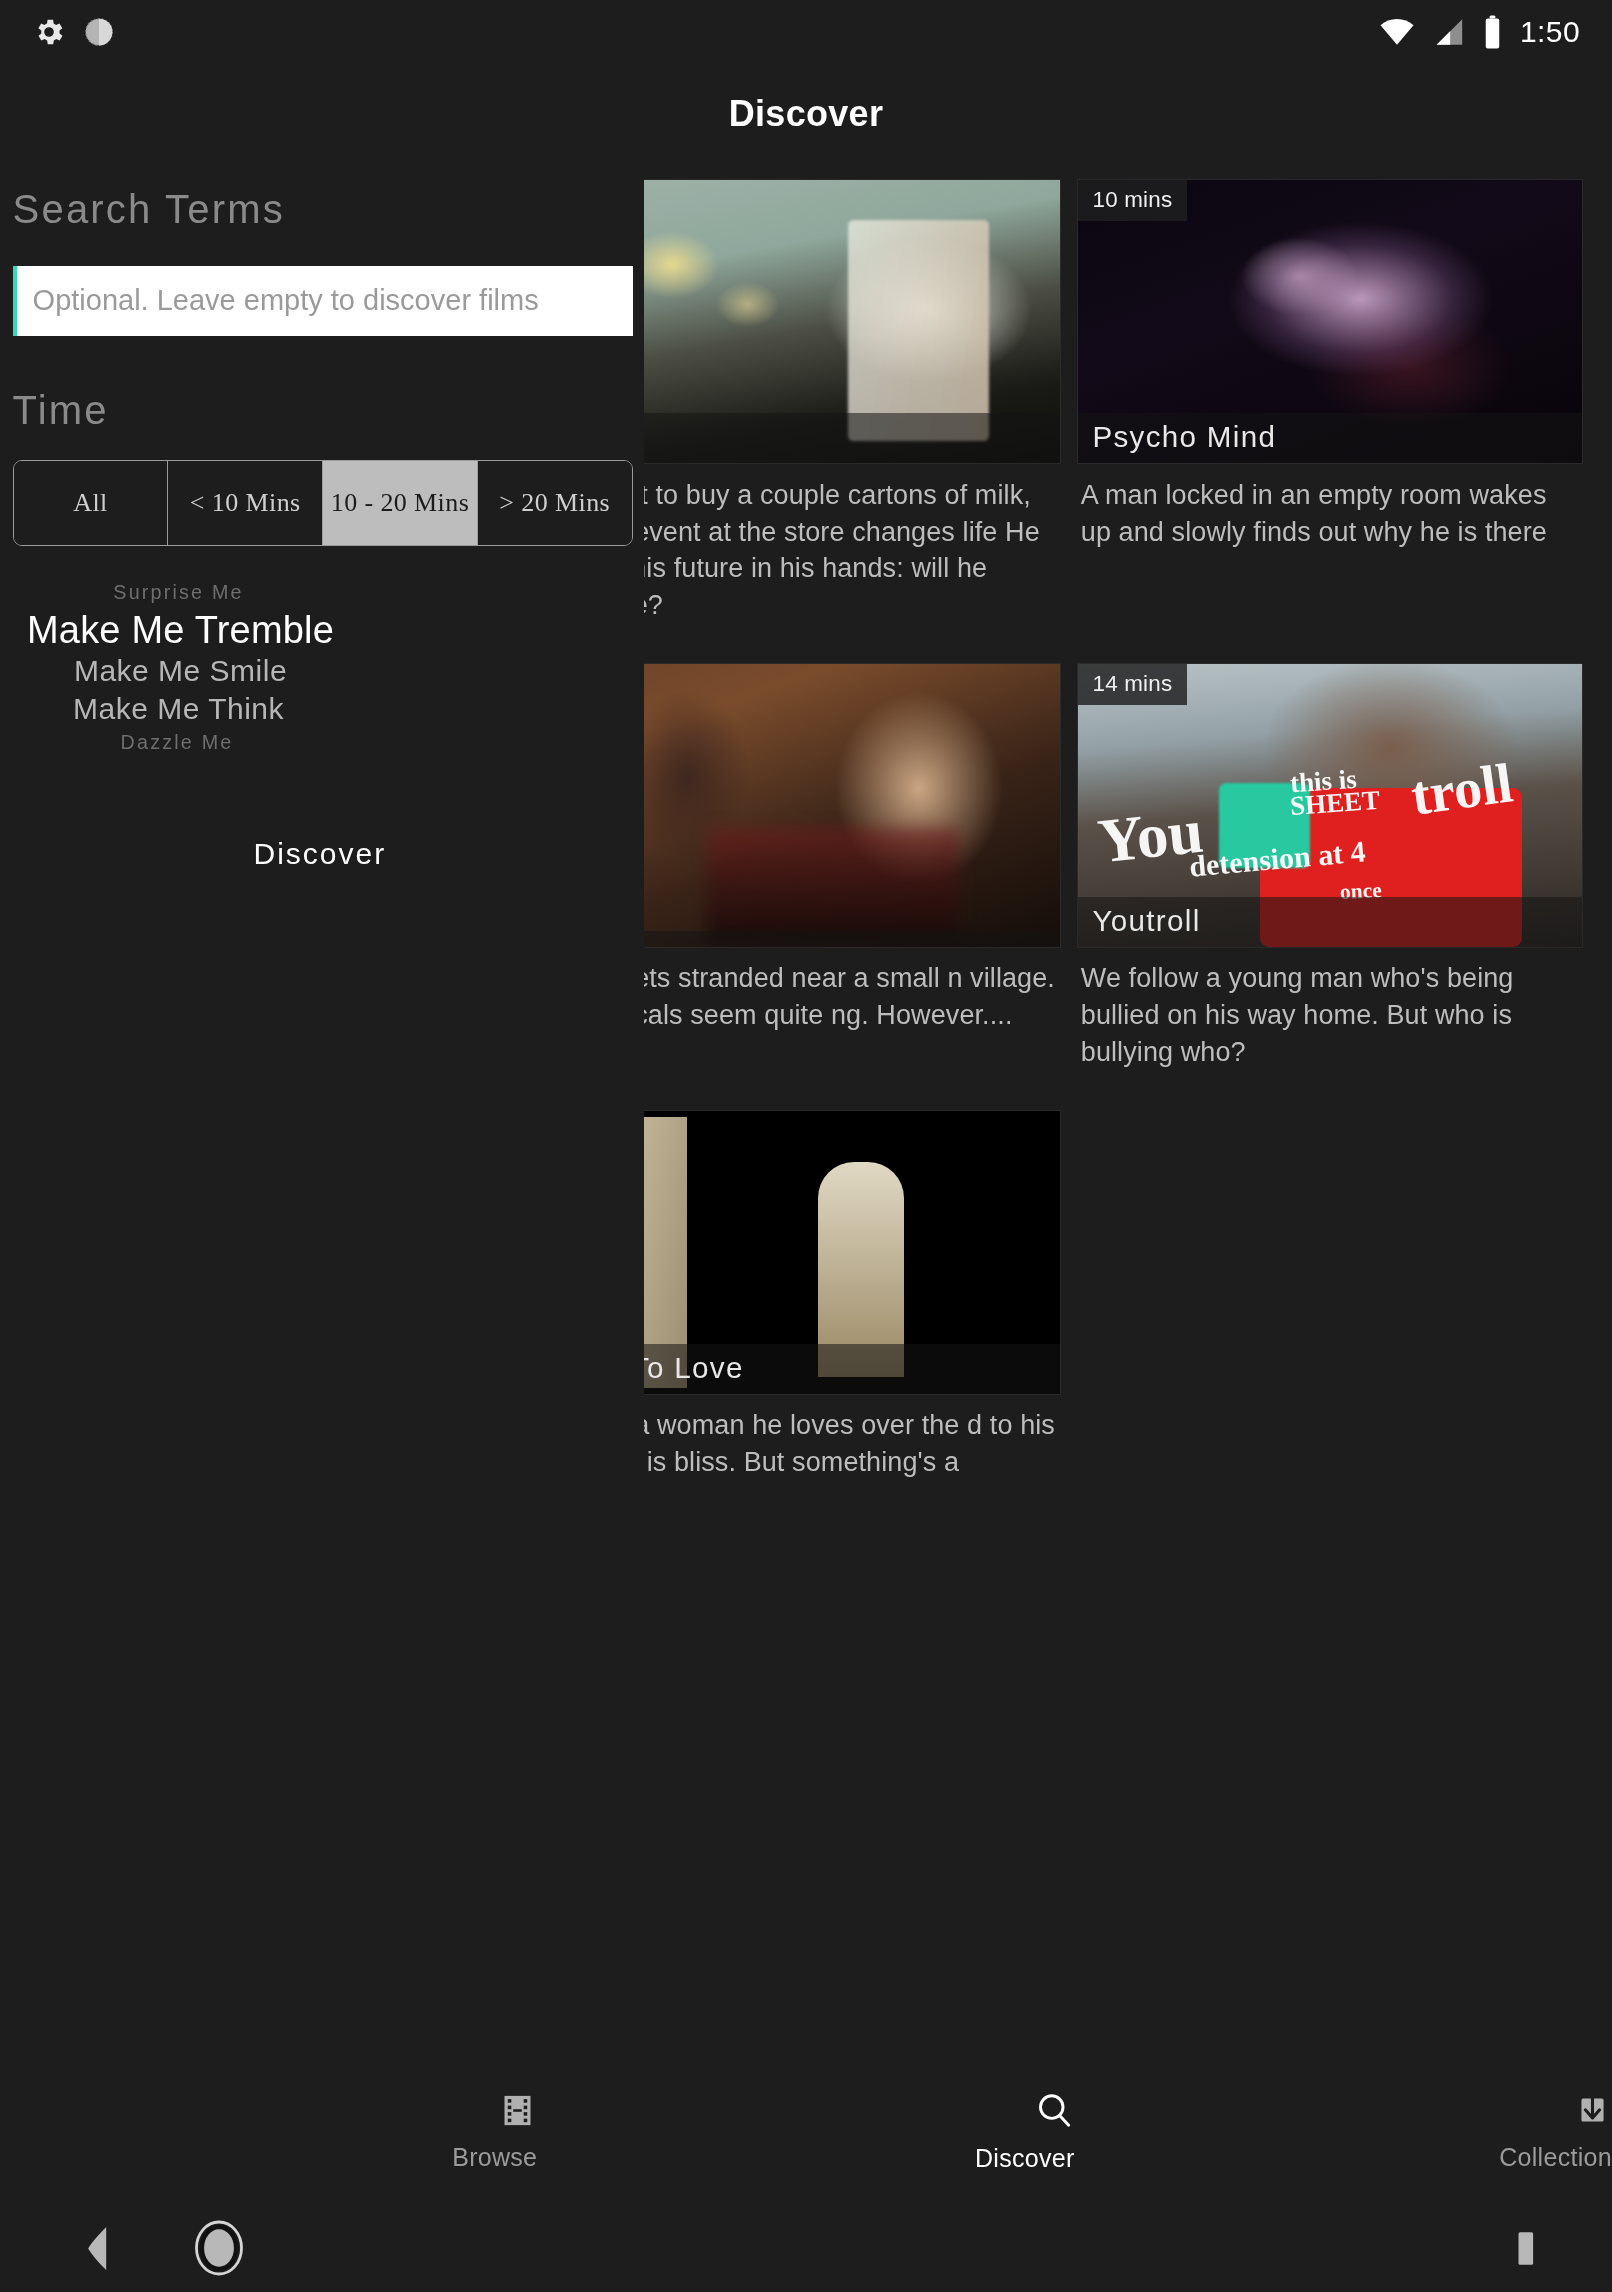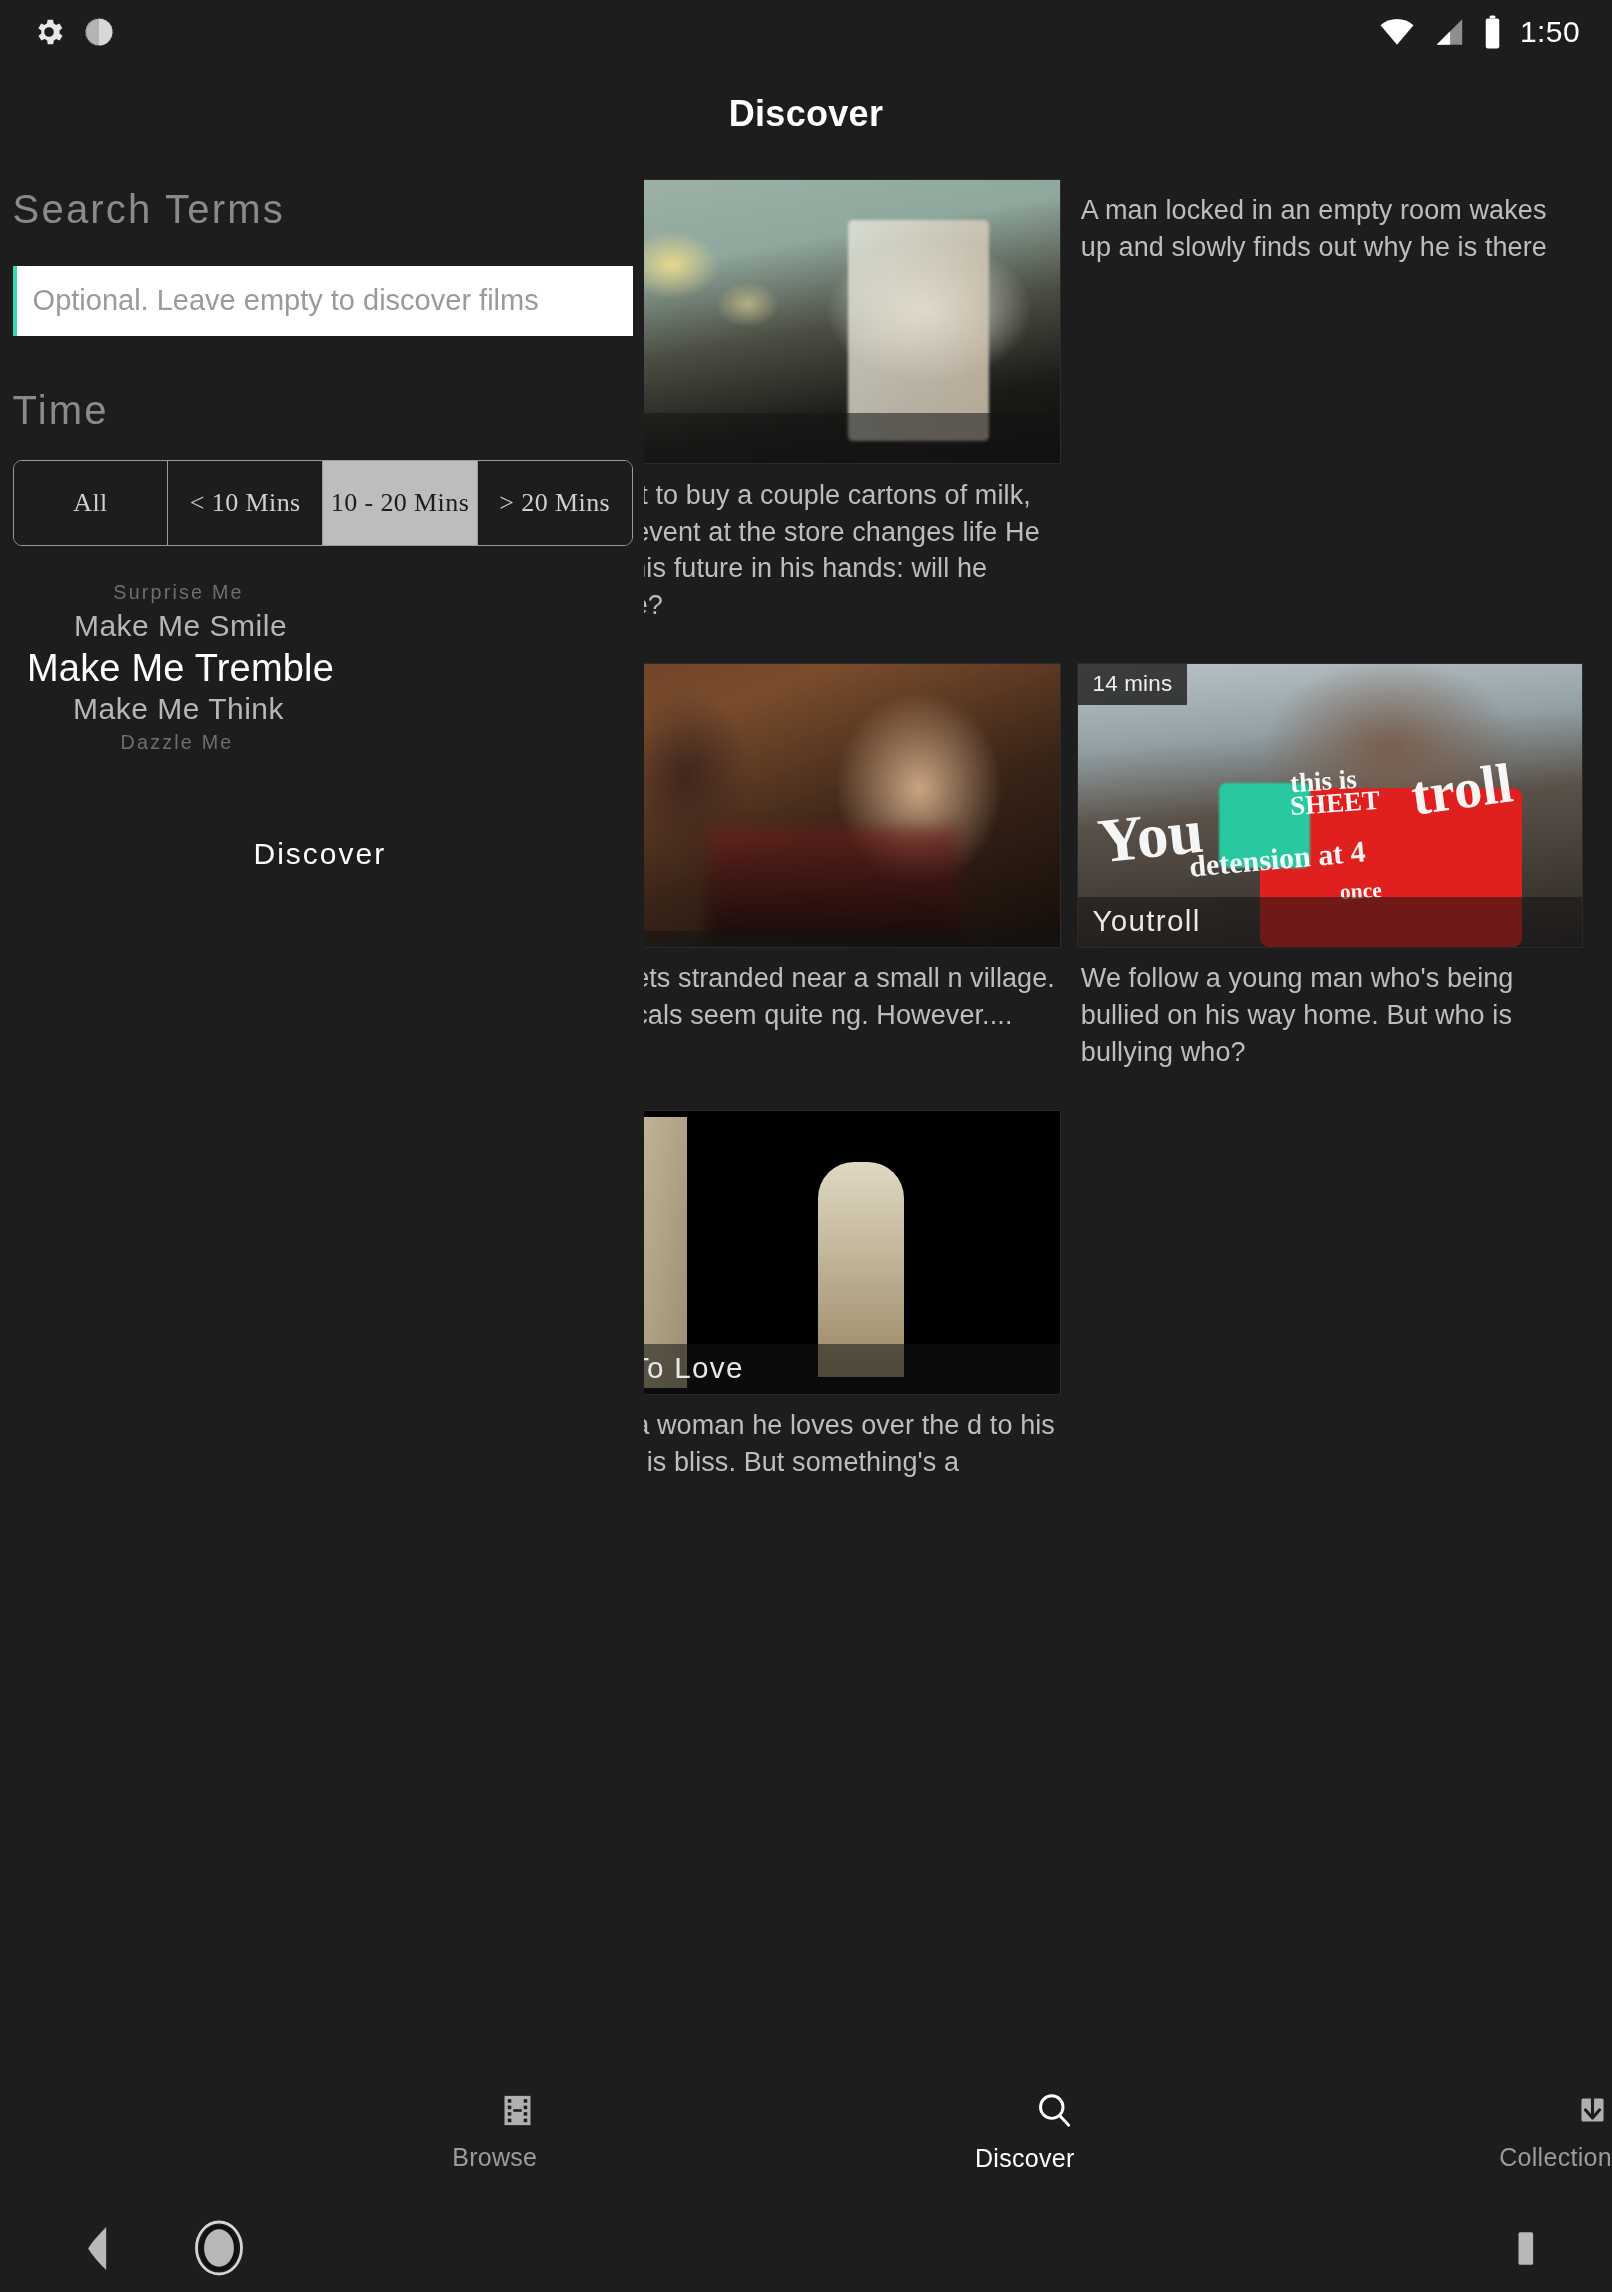--- a/index.html
+++ b/index.html
@@ -253,20 +253,25 @@
 <div class="results">
   <div class="grid" id="grid">
       <div class="card">
         <div class="thumb">
           <div class="thumb-art art-milk"></div>
           <div class="title-strip">n</div>
         </div>
         <div class="synopsis">oes out to buy a couple cartons of milk, ndom event at the store changes life He holds his future in his hands: will he change?</div>
       </div>
       <div class="card">
+        <div class="thumb">
+          <div class="thumb-art art-psycho"></div>
+          <div class="badge">10 mins</div>
+          <div class="title-strip">Psycho Mind</div>
+        </div>
         <div class="synopsis">A man locked in an empty room wakes up and slowly finds out why he is there</div>
       </div>
       <div class="card">
         <div class="thumb">
           <div class="thumb-art art-stranded"></div>
           <div class="title-strip"></div>
         </div>
         <div class="synopsis">man gets stranded near a small n village. The locals seem quite ng. However....</div>
       </div>
       <div class="card">
@@ -310,22 +315,22 @@
         <div class="seg">All</div>
         <div class="seg">&lt; 10 Mins</div>
         <div class="seg selected">10 - 20 Mins</div>
         <div class="seg">&gt; 20 Mins</div>
       </div>
   </div>
 
 
   <div class="moodwheel" id="moodwheel">
       <div class="mood mood-0">Surprise Me</div>
+      <div class="mood mood-2">Make Me Tremble</div>
       <div class="mood mood-1">Make Me Smile</div>
-      <div class="mood mood-2">Make Me Tremble</div>
       <div class="mood mood-3">Make Me Think</div>
       <div class="mood mood-4">Dazzle Me</div>
     </div>
 
   <button class="discover-btn">Discover</button>
 </div>
 
 <div class="tabbar">
 
   <div class="tab">

